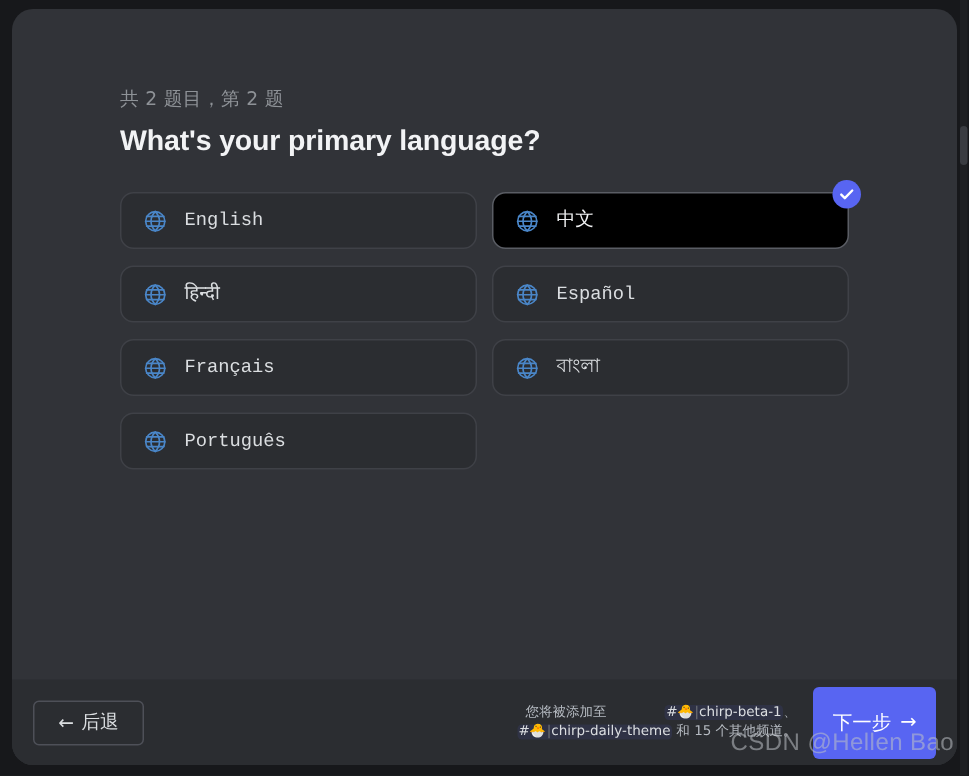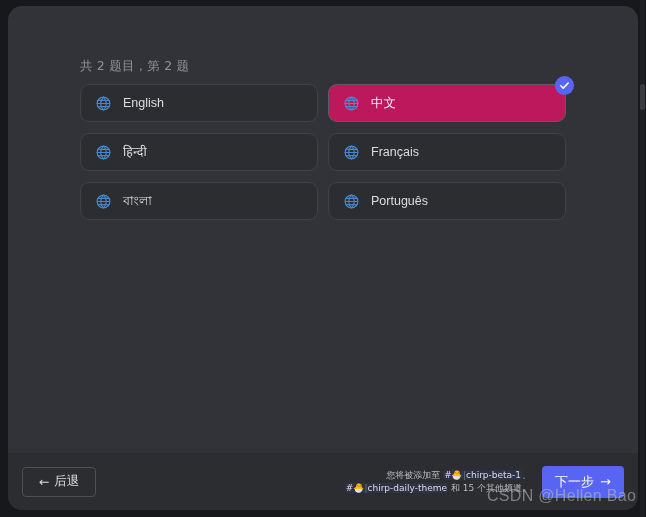--- a/index.html
+++ b/index.html
@@ -73,36 +73,36 @@
     background: #2b2d31;
     border: 1px solid #3f4147;
     border-radius: 9px;
     display: flex;
     align-items: center;
     padding: 0 14px;
     cursor: pointer;
   }
 
   .option.selected {
-    background: #be185d;
+    background: #000000;
     border-color: #5a5d64;
   }
 
   .option .globe {
     flex: 0 0 auto;
     width: 17px;
     height: 17px;
     margin-right: 11px;
     display: block;
   }
 
   .option .opt-label {
     font-size: 12.5px;
     color: #dbdee1;
-    font-family: Liberation Sans, sans-serif;
+    font-family: Liberation Mono, monospace;
     line-height: 1;
     white-space: nowrap;
   }
 
   .option.selected .opt-label {
     color: #f2f3f5;
   }
 
   .check-badge {
     position: absolute;
@@ -158,26 +158,27 @@
     font-family: "DejaVu Sans", "Liberation Sans", sans-serif;
     margin-right: 11px;
   }
 
   .chan {
     color: #dbdee1;
     background: rgba(88,101,242,.10);
     border-radius: 3px;
     padding: 0 1px;
     white-space: nowrap;
+    margin-left: 36px;
   }
   .chan .bar { color: #6f7277; }
   .chan .emoji { font-family: "DejaVu Sans", sans-serif; }
 
   .next-button {
-    height: 32px;
+    height: 48px;
     min-width: 78px;
     padding: 0 13px;
     box-sizing: border-box;
     background: #5865f2;
     border: none;
     border-radius: 4px;
     color: #ffffff;
     font-size: 13px;
     font-family: "DejaVu Sans", "Liberation Sans", sans-serif;
     display: flex;
@@ -221,20 +222,21 @@
 </head>
 <body>
 
 <div class="screen">
 
   <div class="modal">
 
     <div class="modal-body">
       <div class="step-counter">共 2 题目，第 2 题</div>
 
+      <h1 class="question-title">What's your primary language?</h1>
 
       <div class="options-grid">
 
       <div class="option">
             <span style="display: flex;">
               <svg class="globe" viewBox="0 0 24 24" fill="none" stroke="#4a86c8" stroke-width="1.6" stroke-linecap="round">
                 <circle cx="12" cy="12" r="9"></circle>
                 <path d="M3 12h18"></path>
                 <path d="M3.9 7.5h16.2"></path>
                 <path d="M3.9 16.5h16.2"></path>
@@ -264,20 +266,32 @@
             <span style="display: flex;">
               <svg class="globe" viewBox="0 0 24 24" fill="none" stroke="#4a86c8" stroke-width="1.6" stroke-linecap="round">
                 <circle cx="12" cy="12" r="9"></circle>
                 <path d="M3 12h18"></path>
                 <path d="M3.9 7.5h16.2"></path>
                 <path d="M3.9 16.5h16.2"></path>
                 <path d="M12 3c2.7 2.7 4 5.7 4 9s-1.3 6.3-4 9c-2.7-2.7-4-5.7-4-9s1.3-6.3 4-9z"></path>
               </svg>
             </span>
             <span class="opt-label">हिन्दी</span>
+          </div>
+          <div class="option">
+            <span style="display: flex;">
+              <svg class="globe" viewBox="0 0 24 24" fill="none" stroke="#4a86c8" stroke-width="1.6" stroke-linecap="round">
+                <circle cx="12" cy="12" r="9"></circle>
+                <path d="M3 12h18"></path>
+                <path d="M3.9 7.5h16.2"></path>
+                <path d="M3.9 16.5h16.2"></path>
+                <path d="M12 3c2.7 2.7 4 5.7 4 9s-1.3 6.3-4 9c-2.7-2.7-4-5.7-4-9s1.3-6.3 4-9z"></path>
+              </svg>
+            </span>
+            <span class="opt-label">Español</span>
           </div>
           <div class="option">
             <span style="display: flex;">
               <svg class="globe" viewBox="0 0 24 24" fill="none" stroke="#4a86c8" stroke-width="1.6" stroke-linecap="round">
                 <circle cx="12" cy="12" r="9"></circle>
                 <path d="M3 12h18"></path>
                 <path d="M3.9 7.5h16.2"></path>
                 <path d="M3.9 16.5h16.2"></path>
                 <path d="M12 3c2.7 2.7 4 5.7 4 9s-1.3 6.3-4 9c-2.7-2.7-4-5.7-4-9s1.3-6.3 4-9z"></path>
               </svg>

